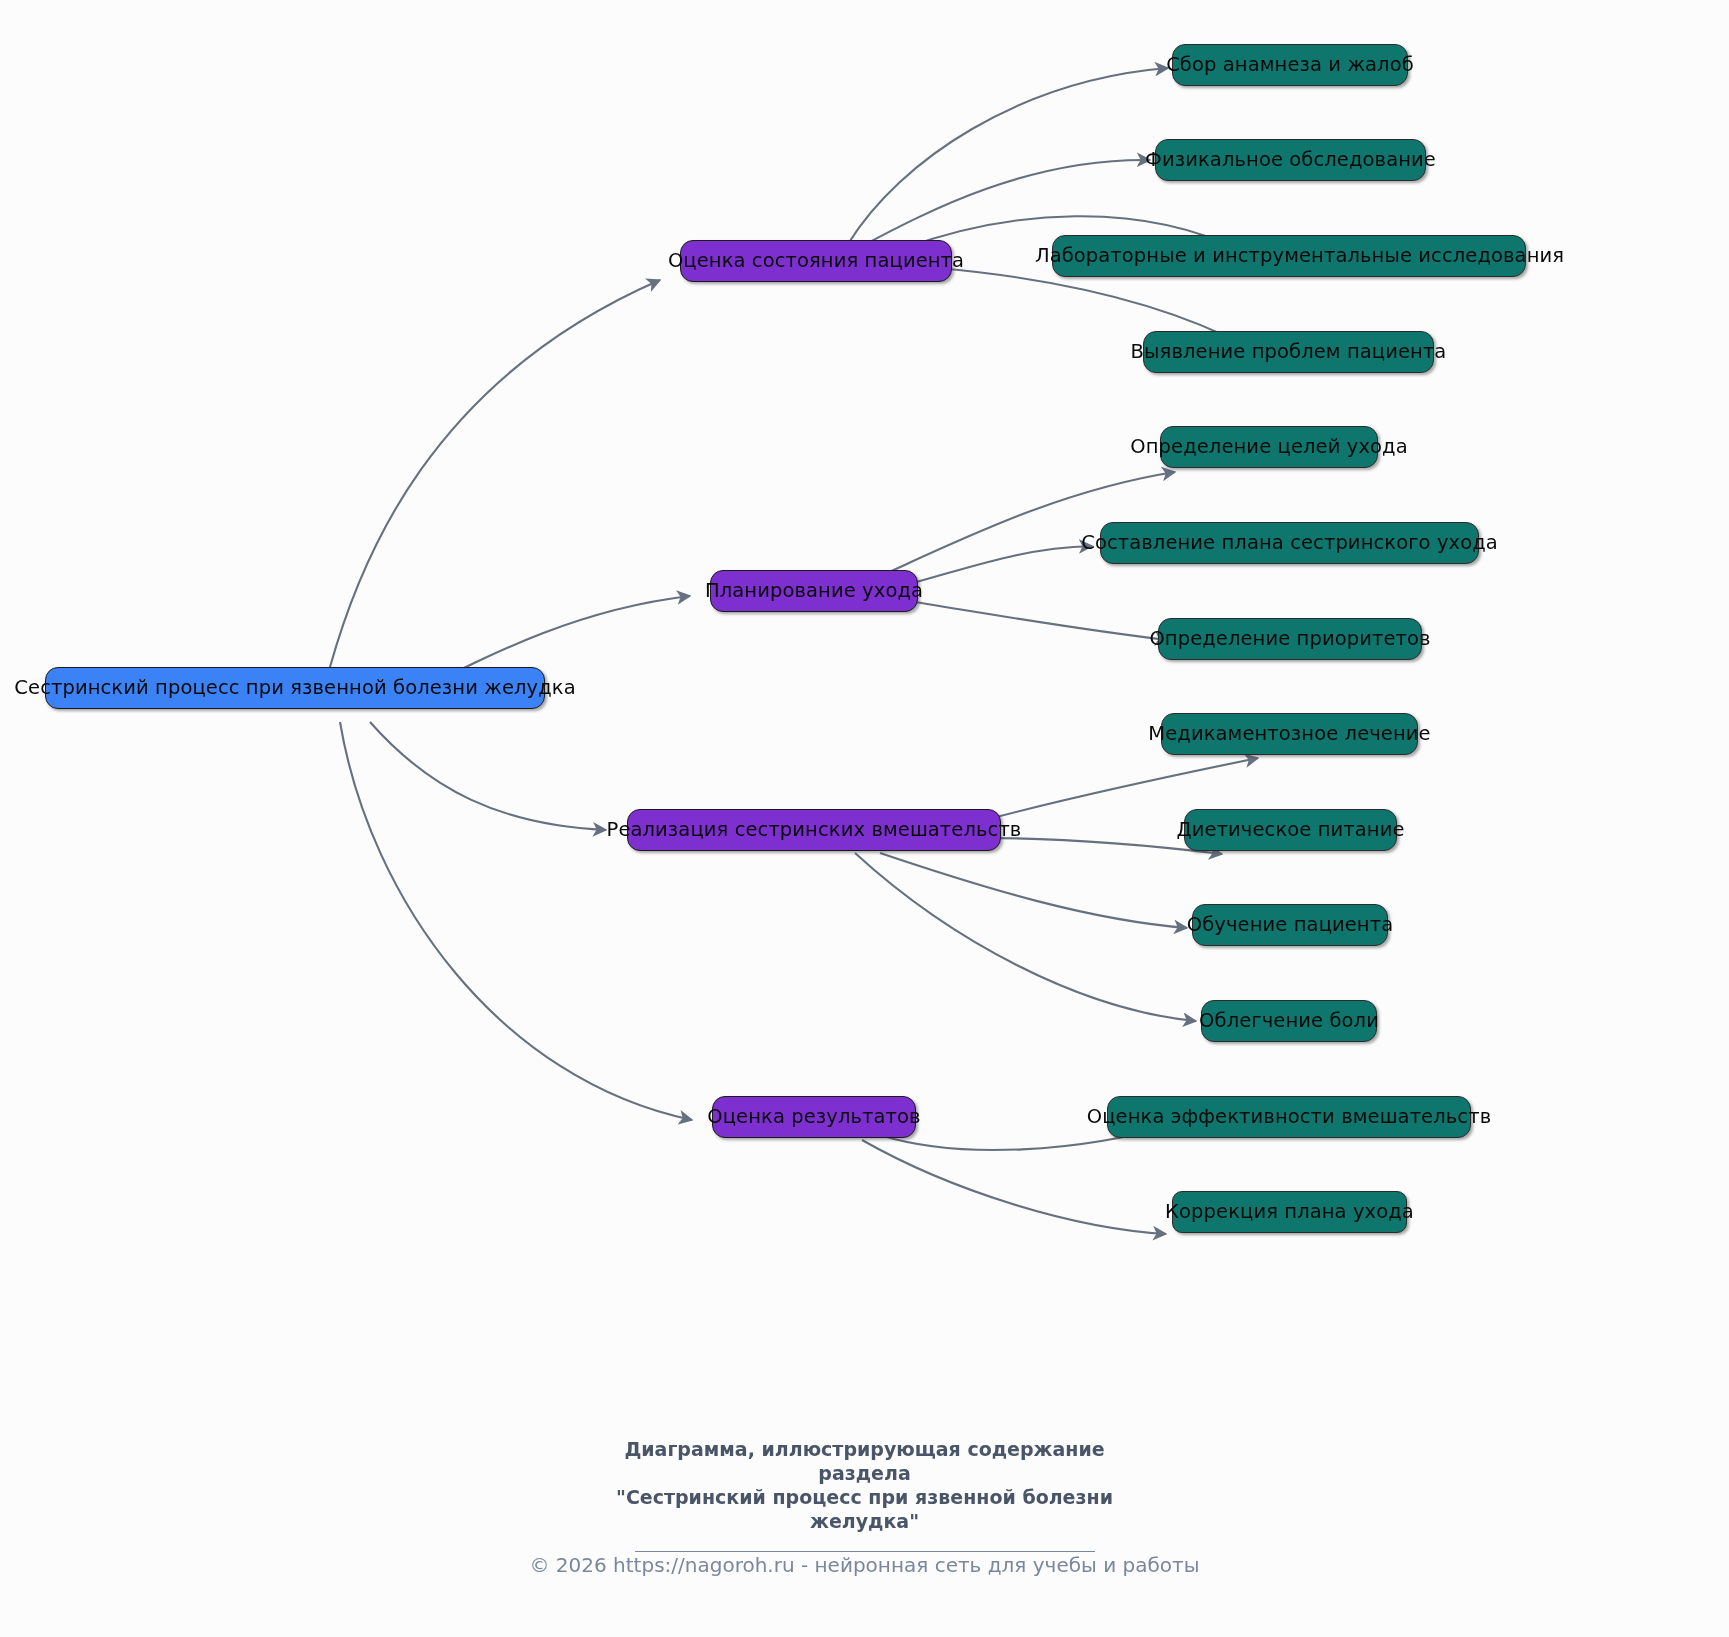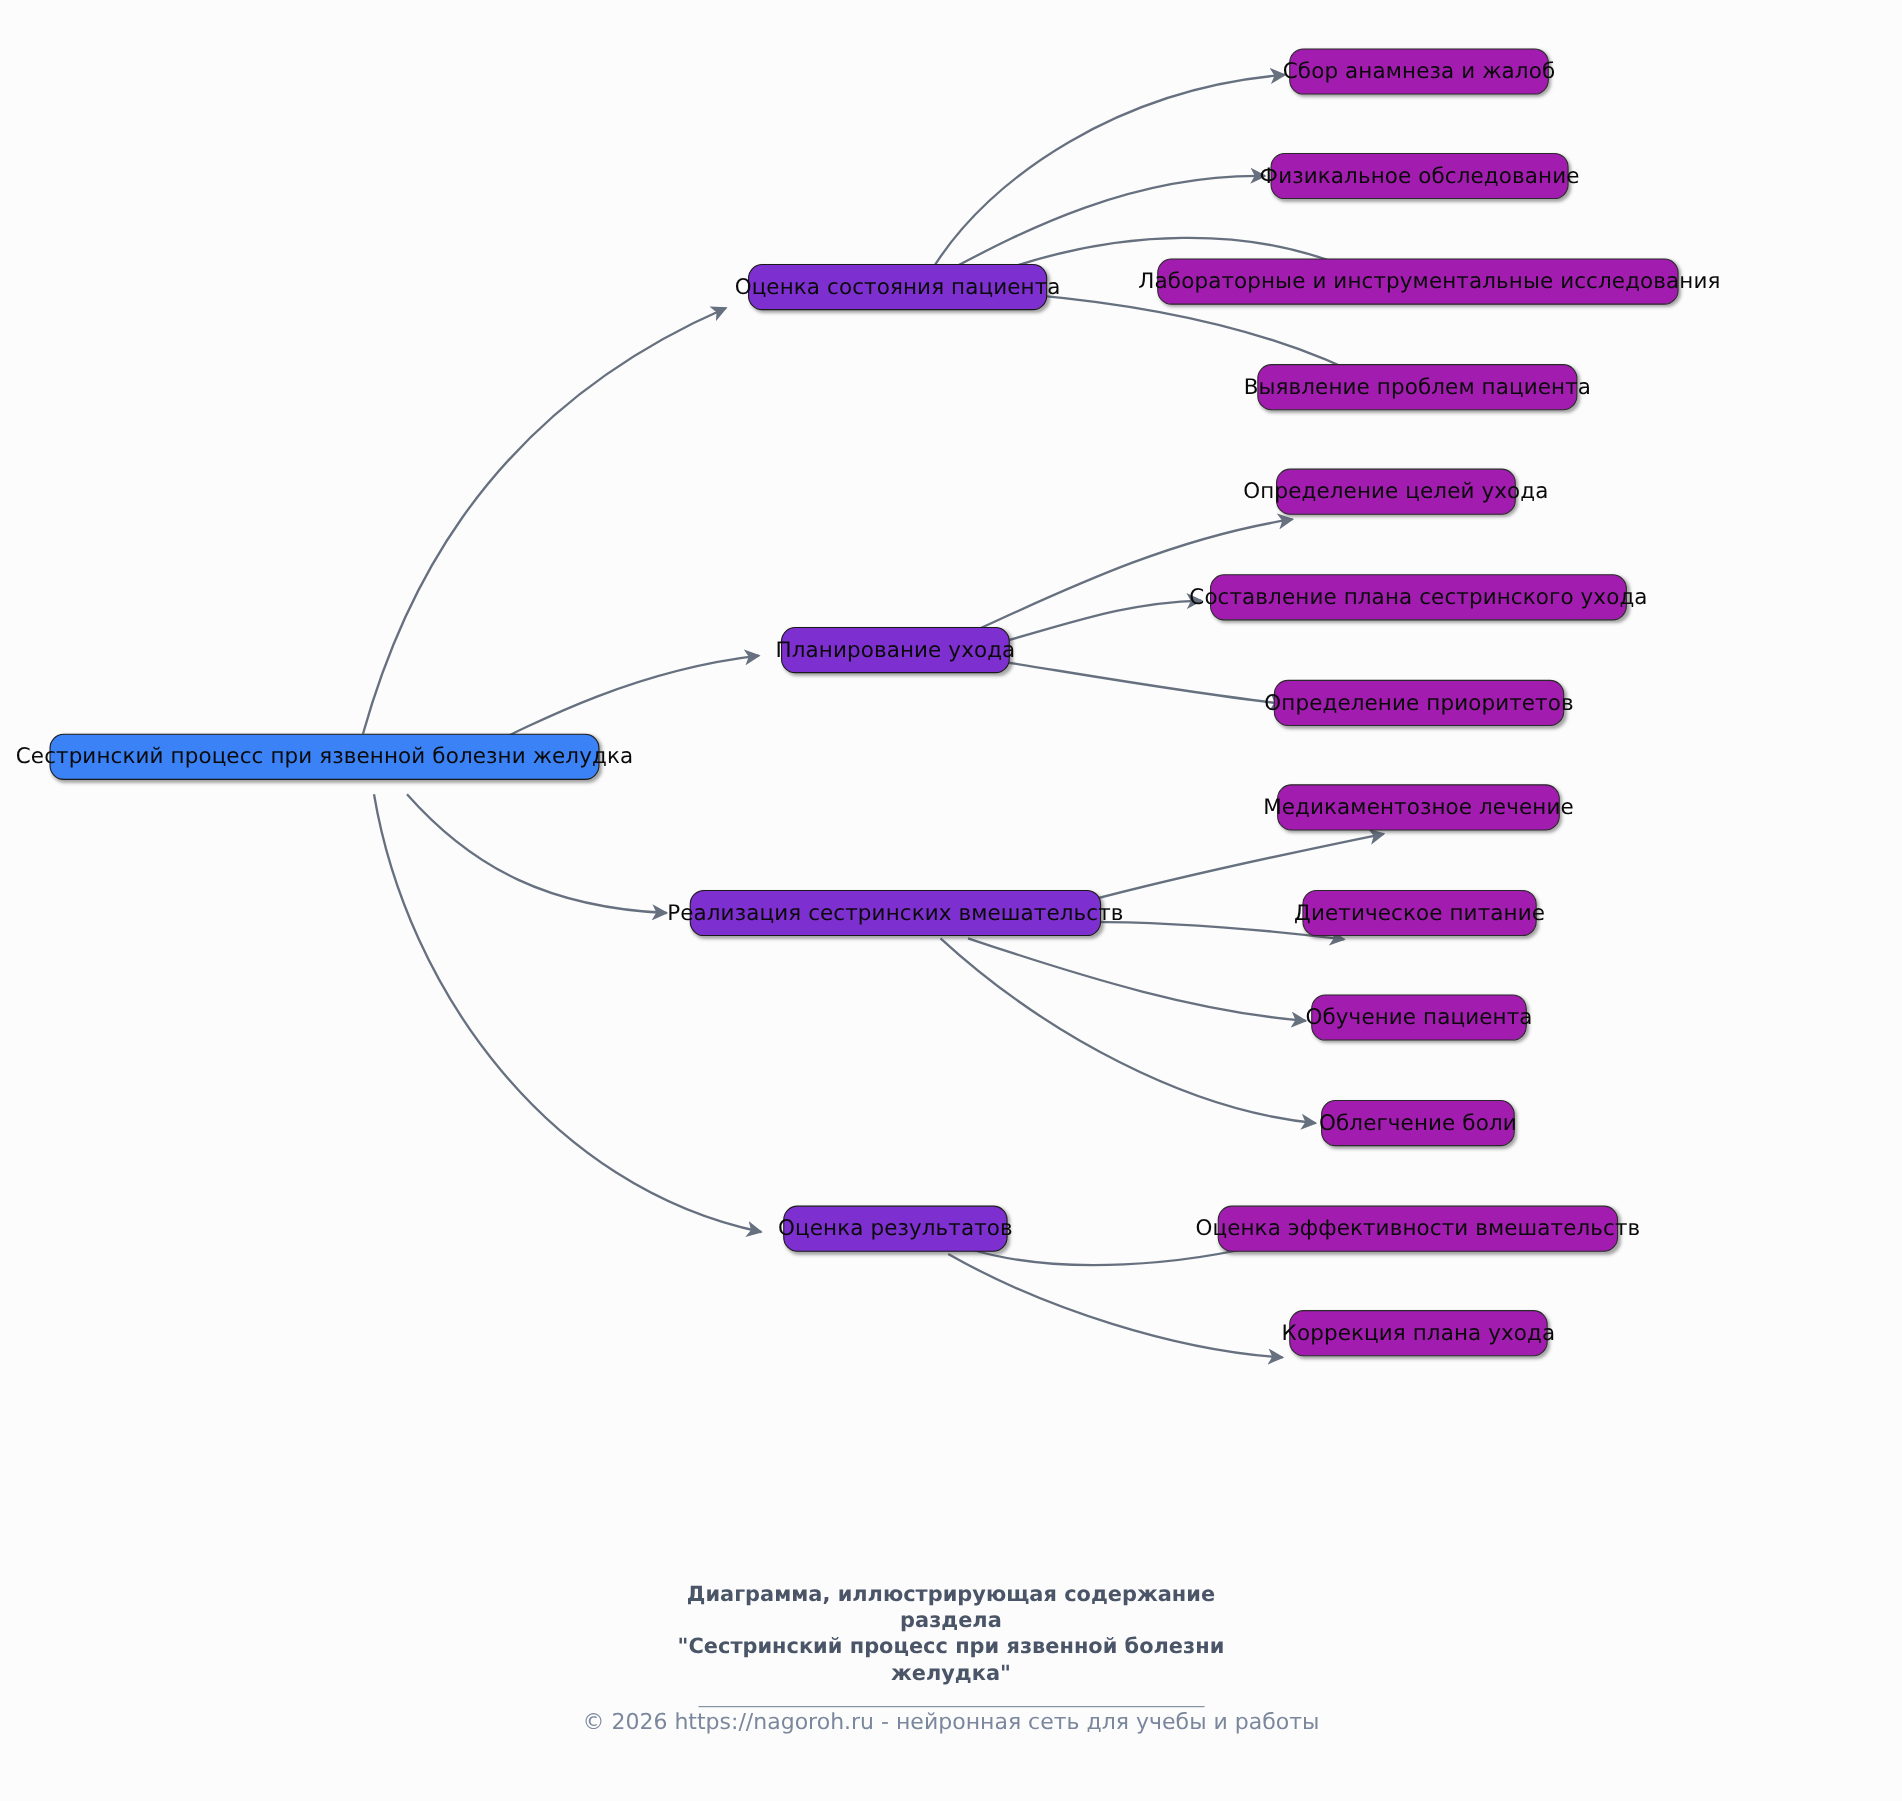--- a/index.html
+++ b/index.html
@@ -57,21 +57,21 @@
     border-color: #1a1a1a;
   }
 
   .node-branch {
     background: #7d2fcf;
     border-color: #1a1a1a;
     margin-left: 16px;
   }
 
   .node-leaf {
-    background: #a21caf;
+    background: #0f766e;
     border-color: #2b2b2b;
   }
 
   .caption-block {
     position: absolute;
     left: 0;
     width: 1729px;
     top: 1438px;
     text-align: center;
   }
@@ -186,21 +186,21 @@
   <div class="node node-leaf" style="left:1201px; top:1000px; width:176px;">
     <span>Облегчение боли</span>
   </div>
 
   <div class="node node-branch" style="left:696px; top:1096px; width:204px;">
     <span>Оценка результатов</span>
   </div>
   <div class="node node-leaf" style="left:1107px; top:1096px; width:364px;">
     <span>Оценка эффективности вмешательств</span>
   </div>
-  <div class="node node-leaf" style="left:1172px; top:1191px; width:235px;">
+  <div class="node node-leaf" style="left:1172px; top:1191px; width:235px;border-radius:10px;">
     <span>Коррекция плана ухода</span>
   </div>
 
   <div class="caption-block">
     <div class="caption-title">
       <div>Диаграмма, иллюстрирующая содержание раздела</div>
       <div>"Сестринский процесс при язвенной болезни</div>
       <div>желудка"</div>
     </div>
     <div class="caption-rule"></div>

